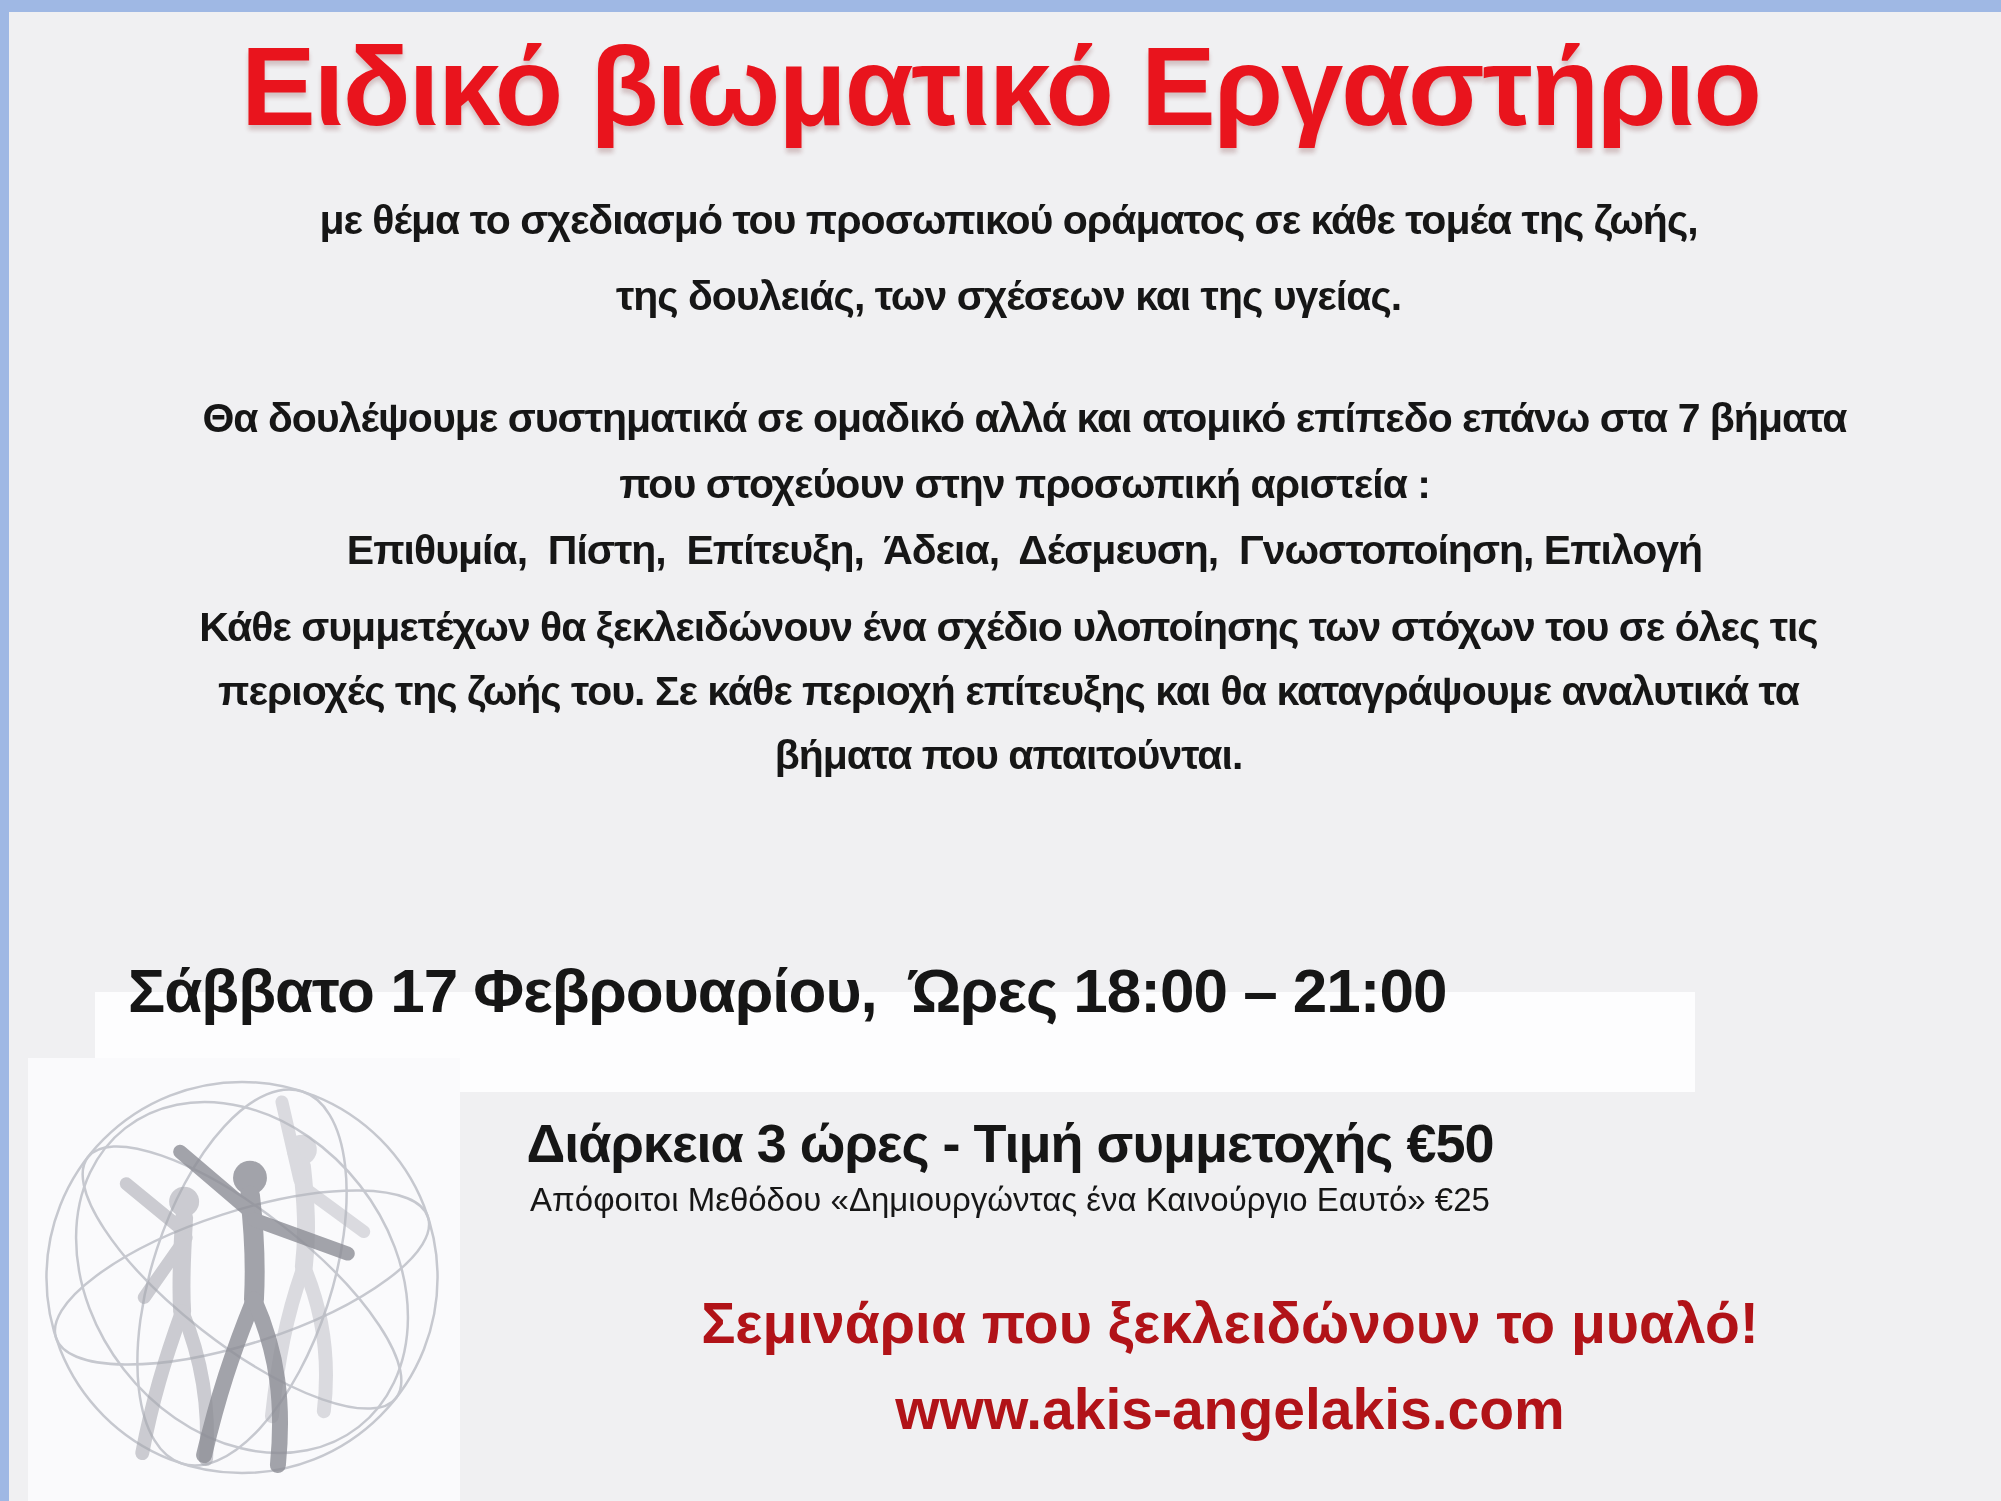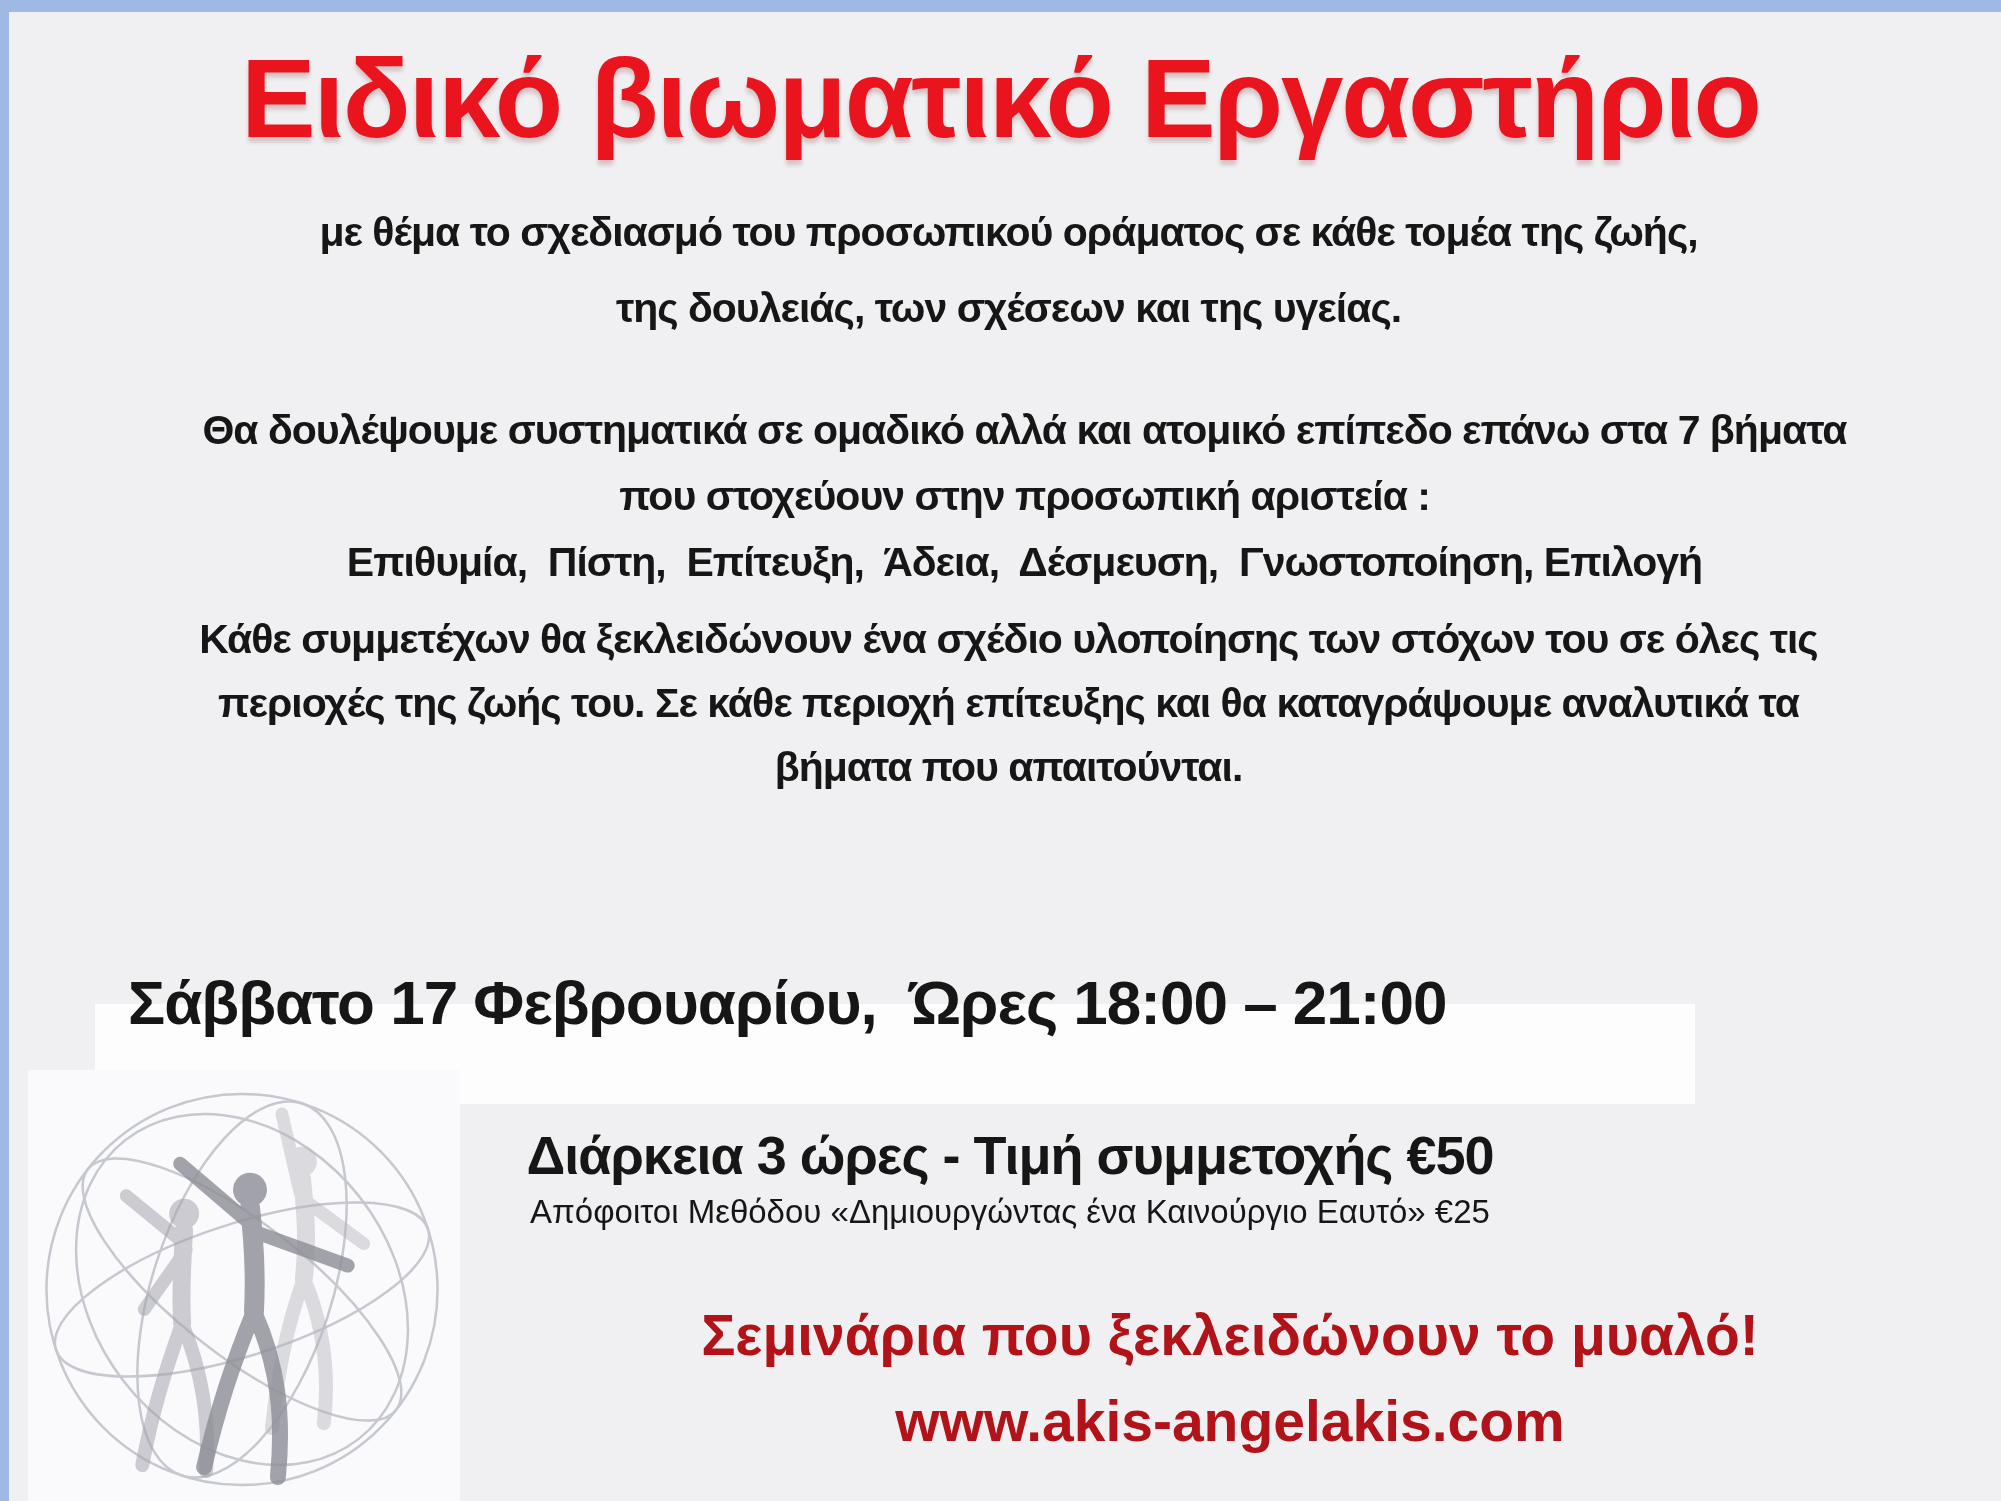--- a/index.html
+++ b/index.html
@@ -17,21 +17,21 @@
     position:relative;
     width:2001px;height:1501px;
     background:var(--background);
     overflow:hidden;
     font-family:"Liberation Sans","DejaVu Sans",sans-serif;
     color:var(--body-black);
   }
   .border-top{position:absolute;top:0;left:0;right:0;height:12px;background:var(--border-blue);}
   .border-left{position:absolute;top:0;left:0;bottom:0;width:9px;background:var(--border-blue);}
 
-  .abs{position:absolute;margin-top:12px;}
+  .abs{position:absolute;}
   .center{text-align:center;}
   .line{white-space:pre;padding-left:16px;}
 
   .title{
     top:22px;left:0;width:2001px;
     font-size:112px;font-weight:700;letter-spacing:-2px;
     color:var(--title-red);
     text-shadow:0 5px 4px rgba(110,30,30,0.22);
   }
   .body-line{font-size:41px;font-weight:700;letter-spacing:-1px;}

